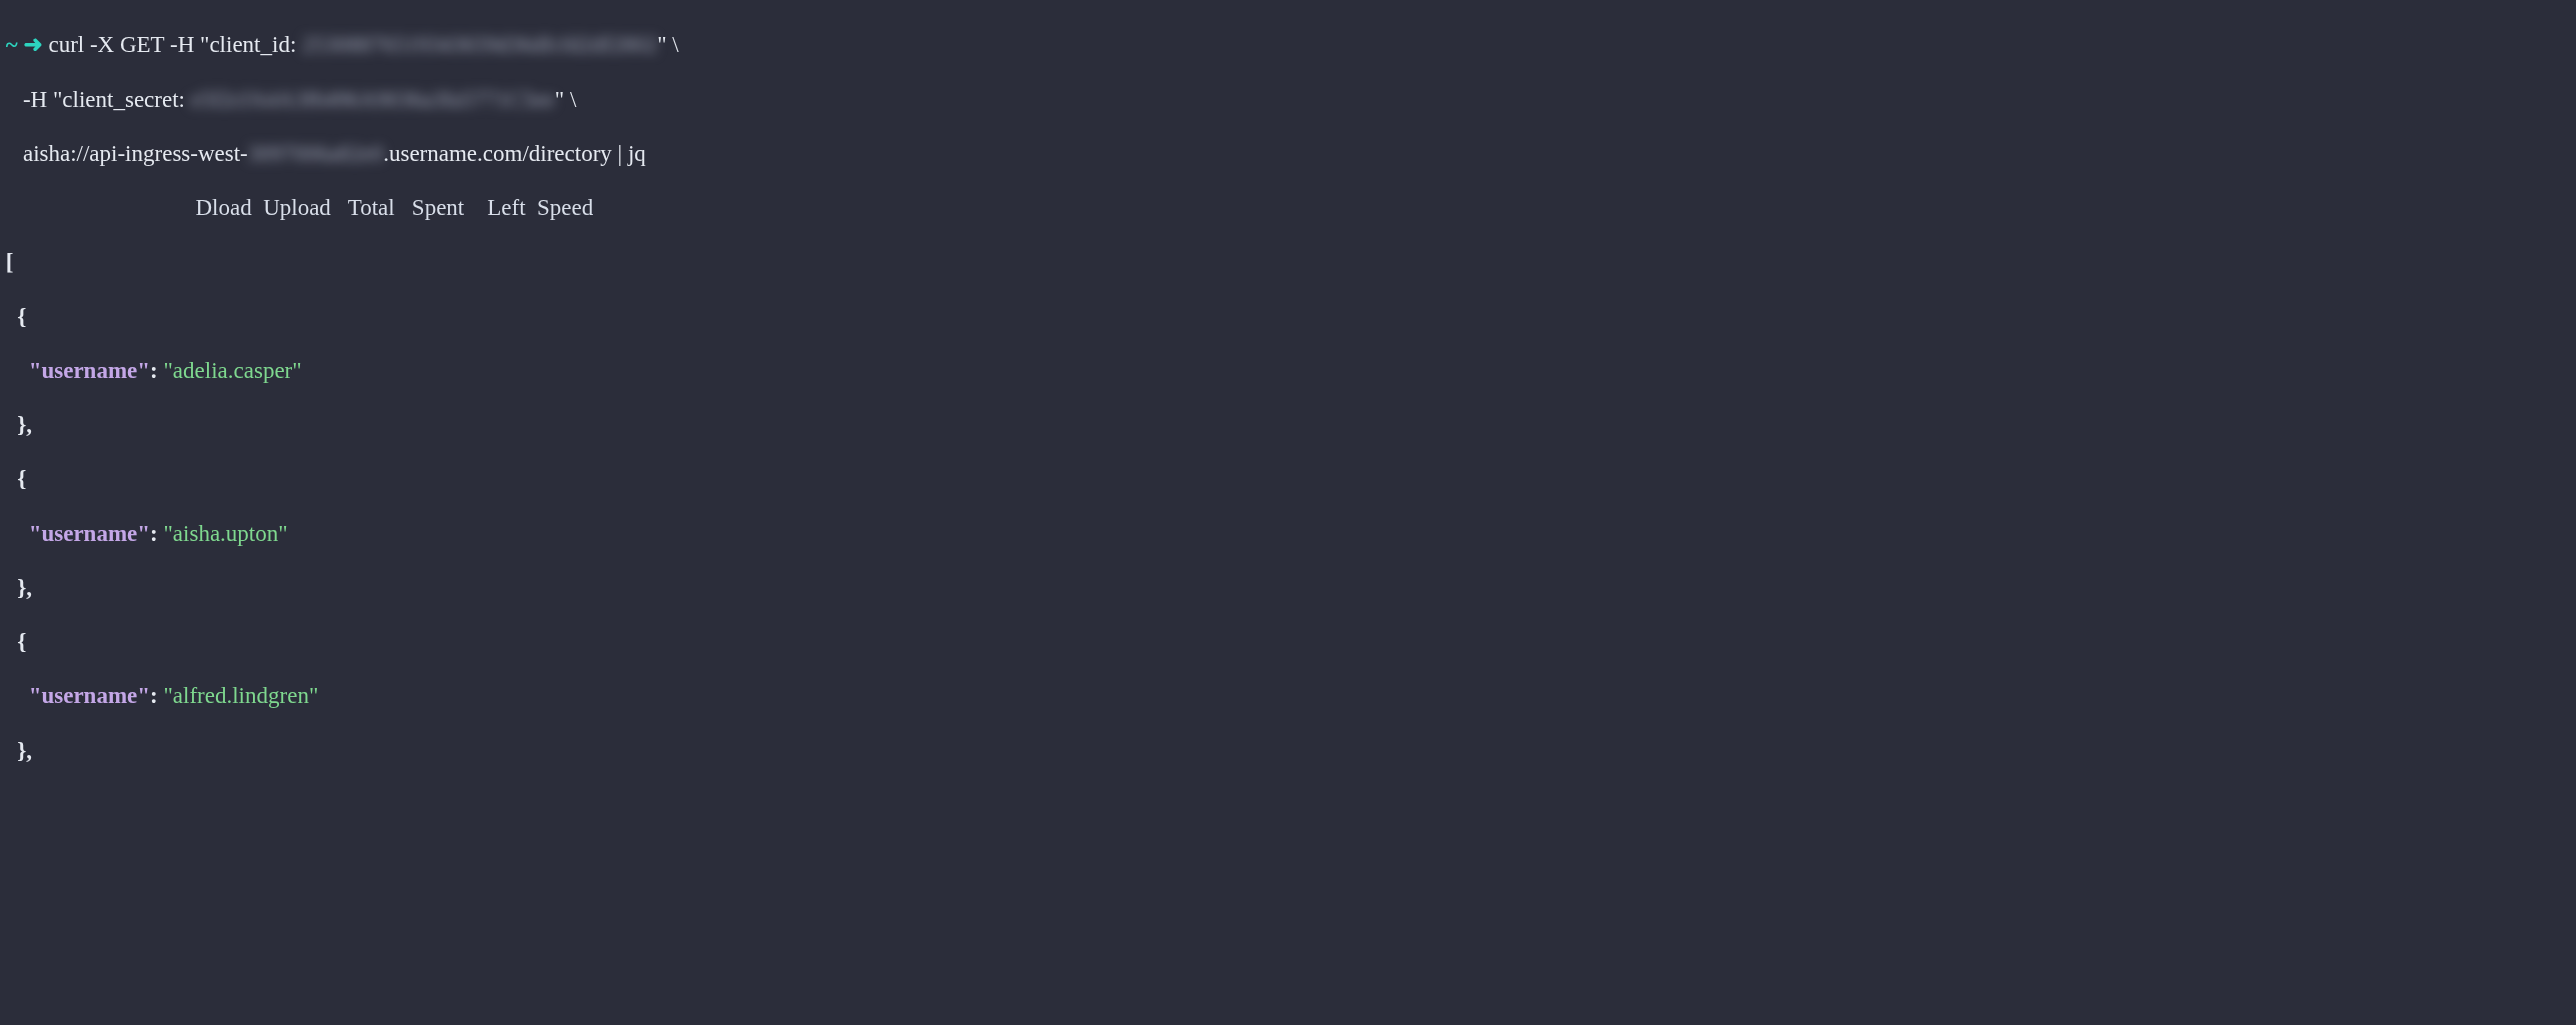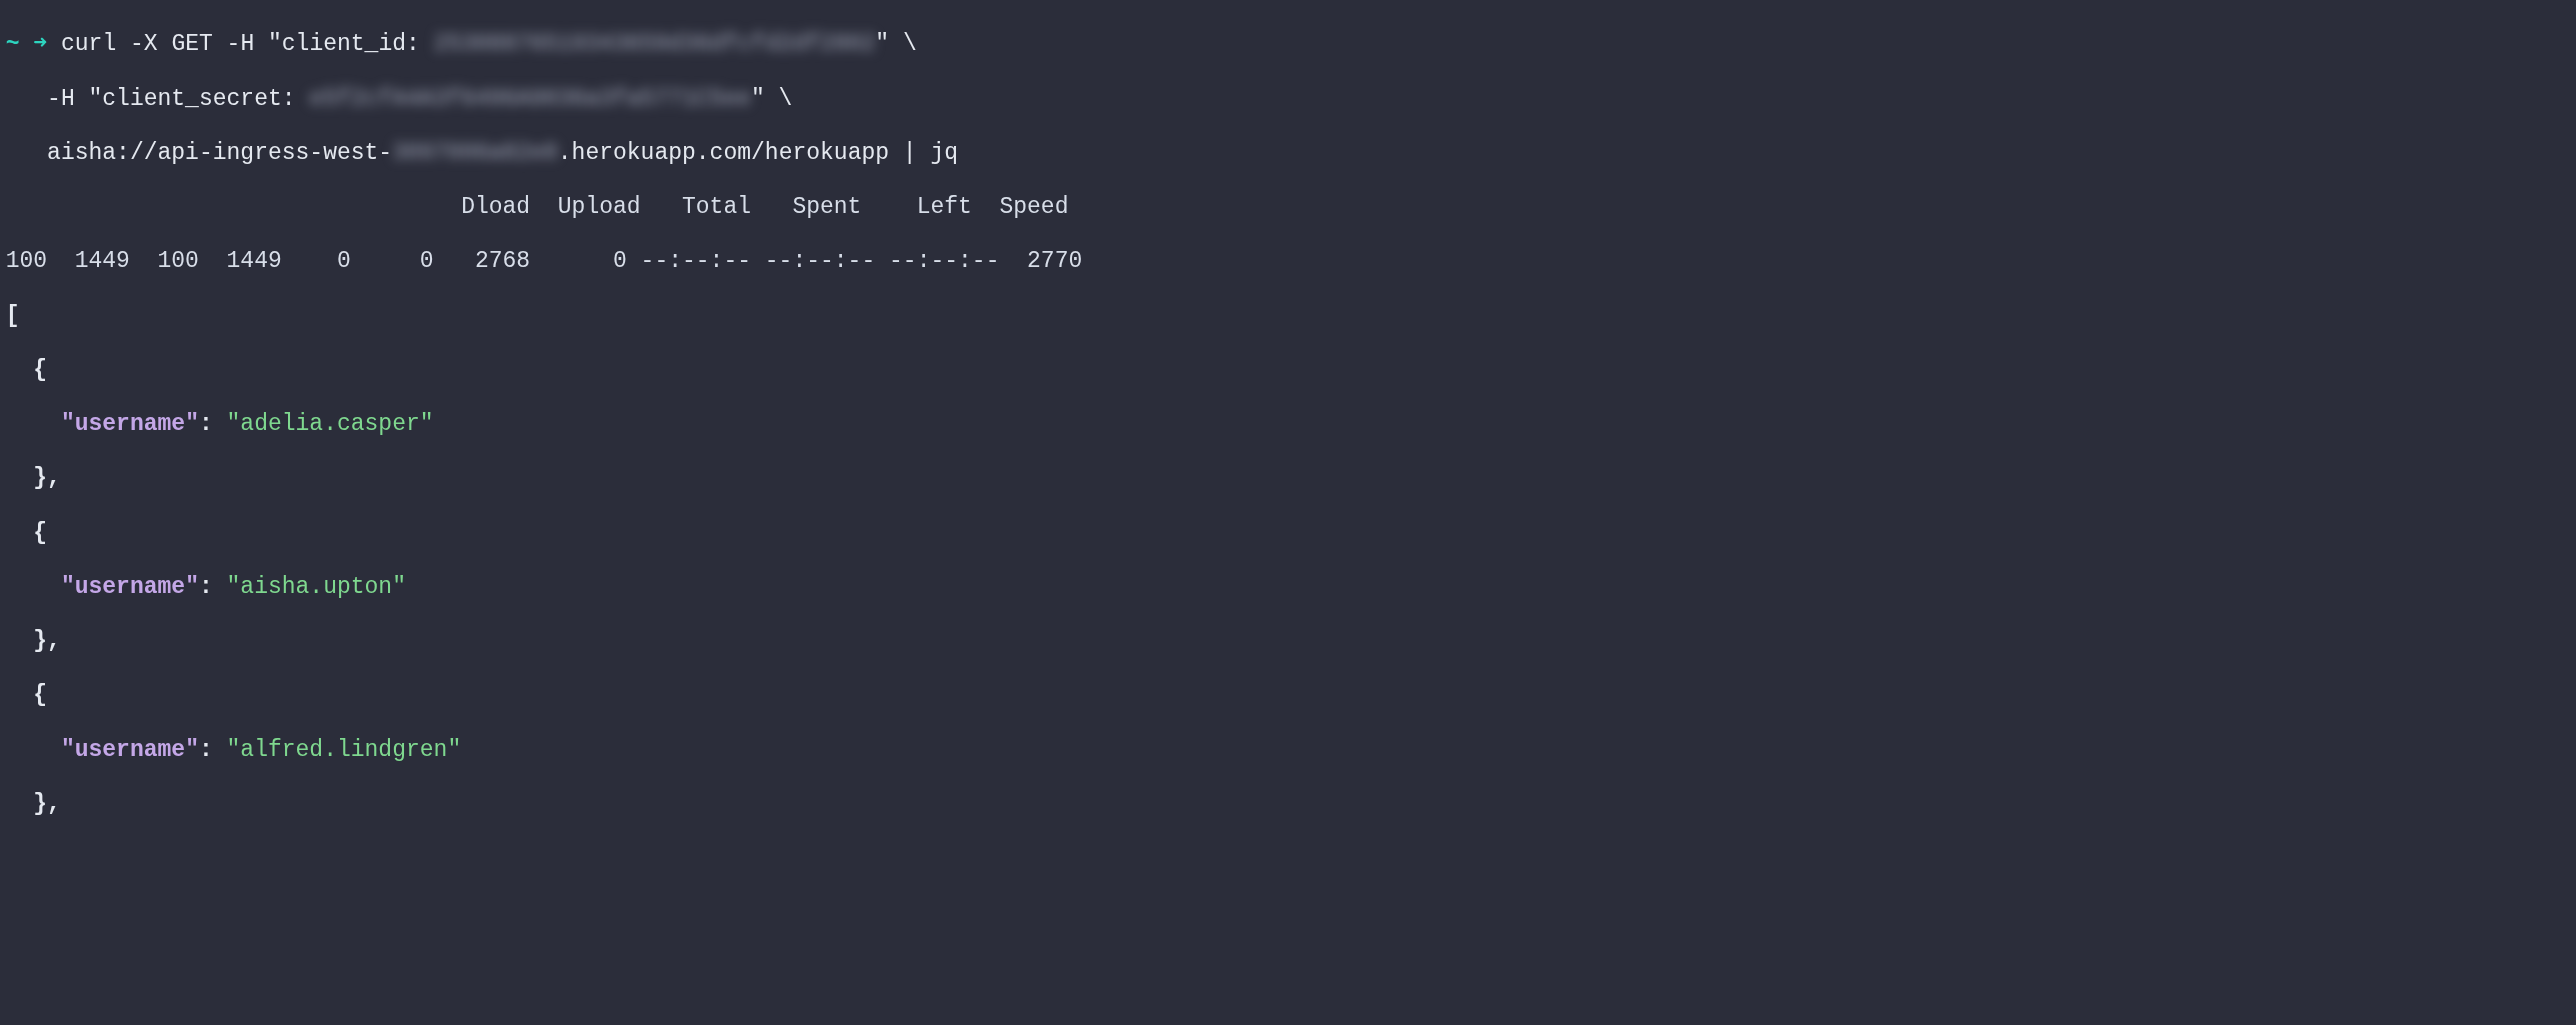--- a/index.html
+++ b/index.html
@@ -8,20 +8,21 @@
     background: #2b2d3a;
     color: #d8dee9;
     font-family: "SFMono-Regular", "Menlo", "Consolas", "Liberation Mono", monospace;
     font-size: 23px;
     line-height: 1.18;
     -webkit-font-smoothing: antialiased;
   }
   .terminal {
     padding: 4.3px 5.7px 0 5.7px;
     white-space: pre;
+    font-family: Liberation Serif, serif;
   }
   .prompt-tilde { color: #2dd4bf; font-weight: 600; }
   .prompt-arrow { color: #2dd4bf; font-weight: 600; }
   .cmd { color: #e5e9f0; }
   .redacted {
     display: inline-block;
     filter: blur(5.7px);
     -webkit-filter: blur(5.7px);
     color: #a0a6b8;
     vertical-align: baseline;
@@ -30,23 +31,22 @@
   .json-key { color: #c4a7e7; font-weight: 700; }
   .json-str { color: #7fd88f; }
   .json-punc { color: #e5e9f0; font-weight: 700; }
 </style>
 </head>
 <body>
 
 <div class="terminal">
 <span class="line"><span class="prompt-tilde">~</span> <span class="prompt-arrow">➜</span><span class="cmd"> curl -X GET -H "client_id: </span><span class="redacted">25308876519343659d36dfcfd2df2802</span><span class="cmd">" \</span></span>
 <span class="line"><span class="cmd">   -H "client_secret: </span><span class="redacted">e5f2cfA4A3f6496A9036a3fa5771C5ee</span><span class="cmd">" \</span></span>
-<span class="line"><span class="cmd">   aisha://api-ingress-west-</span><span class="redacted">3097006a82e0</span><span class="cmd">.herokuapp.com/herokuapp | jq</span></span>
+<span class="line"><span class="cmd">   aisha://api-ingress-west-</span><span class="redacted">3097006a82e0</span><span class="cmd">.username.com/directory | jq</span></span>
 <span class="line">                                 Dload  Upload   Total   Spent    Left  Speed</span>
-<span class="line">100  1449  100  1449    0     0   2768      0 --:--:-- --:--:-- --:--:--  2770</span>
 <span class="line"><span class="json-punc">[</span></span>
 <span class="line"><span class="json-punc">  {</span></span>
 <span class="line"><span>    </span><span class="json-key">"username"</span><span class="json-punc">: </span><span class="json-str">"adelia.casper"</span></span>
 <span class="line"><span class="json-punc">  },</span></span>
 <span class="line"><span class="json-punc">  {</span></span>
 <span class="line"><span>    </span><span class="json-key">"username"</span><span class="json-punc">: </span><span class="json-str">"aisha.upton"</span></span>
 <span class="line"><span class="json-punc">  },</span></span>
 <span class="line"><span class="json-punc">  {</span></span>
 <span class="line"><span>    </span><span class="json-key">"username"</span><span class="json-punc">: </span><span class="json-str">"alfred.lindgren"</span></span>
 <span class="line"><span class="json-punc">  },</span></span>

